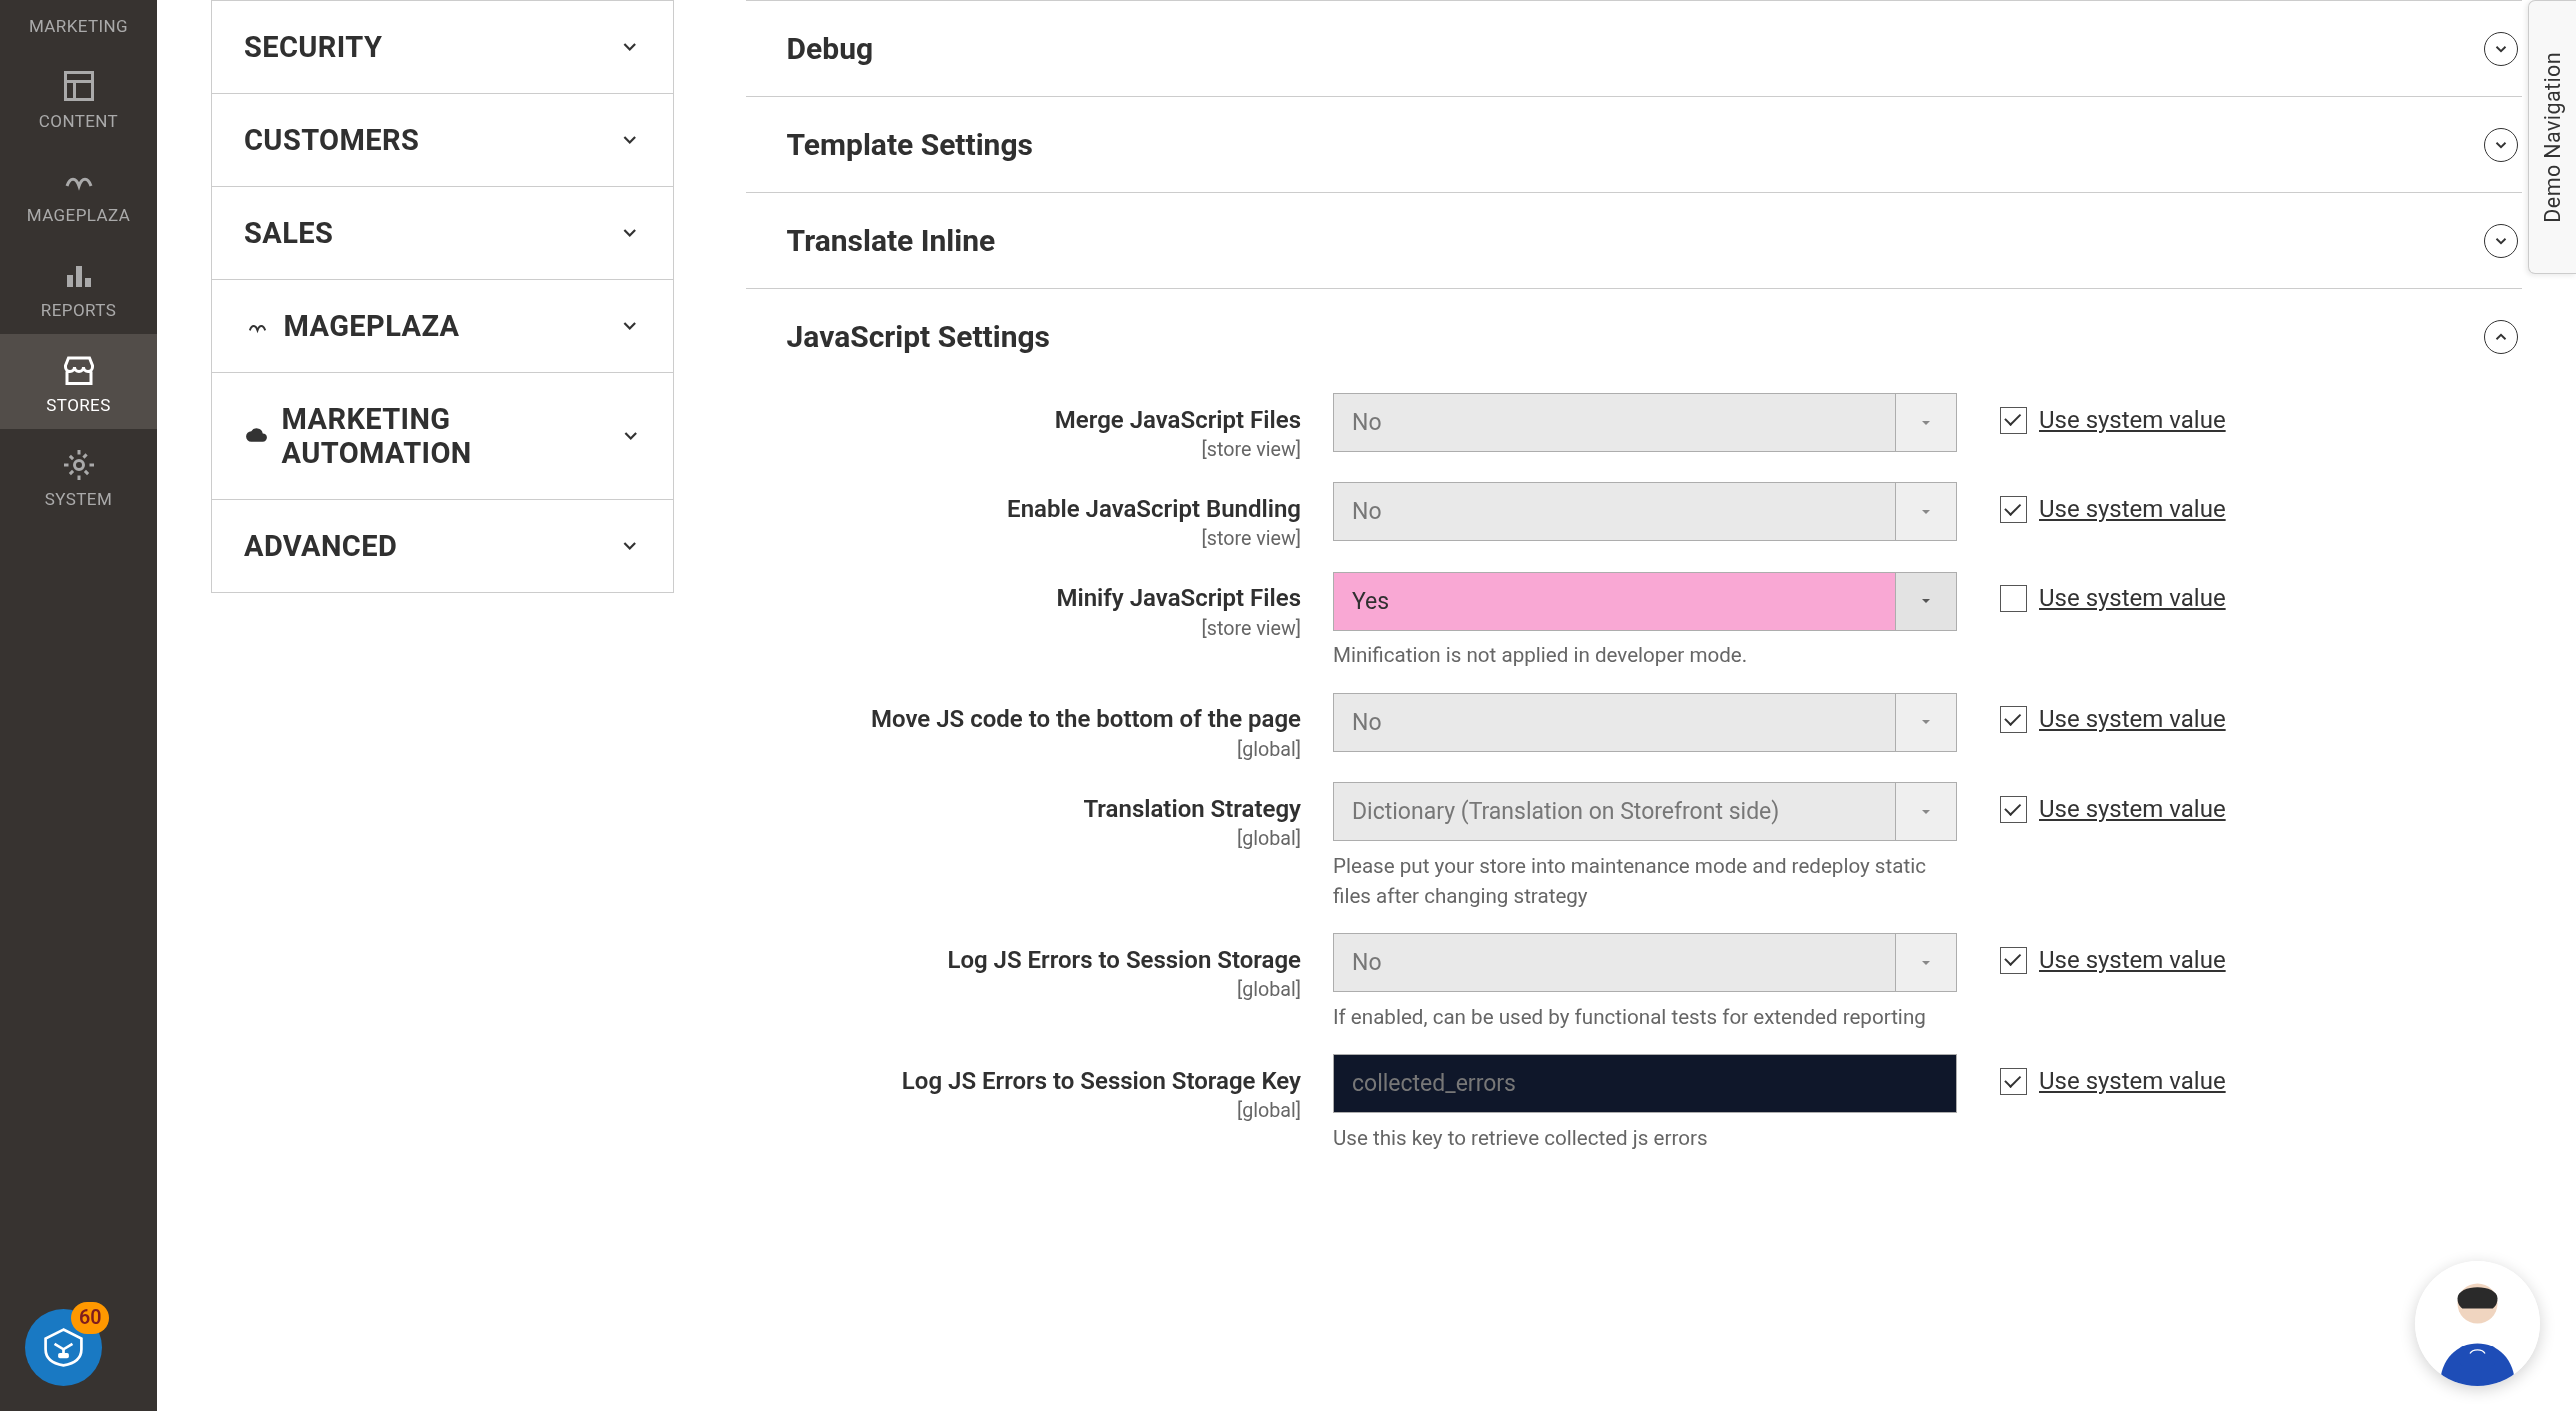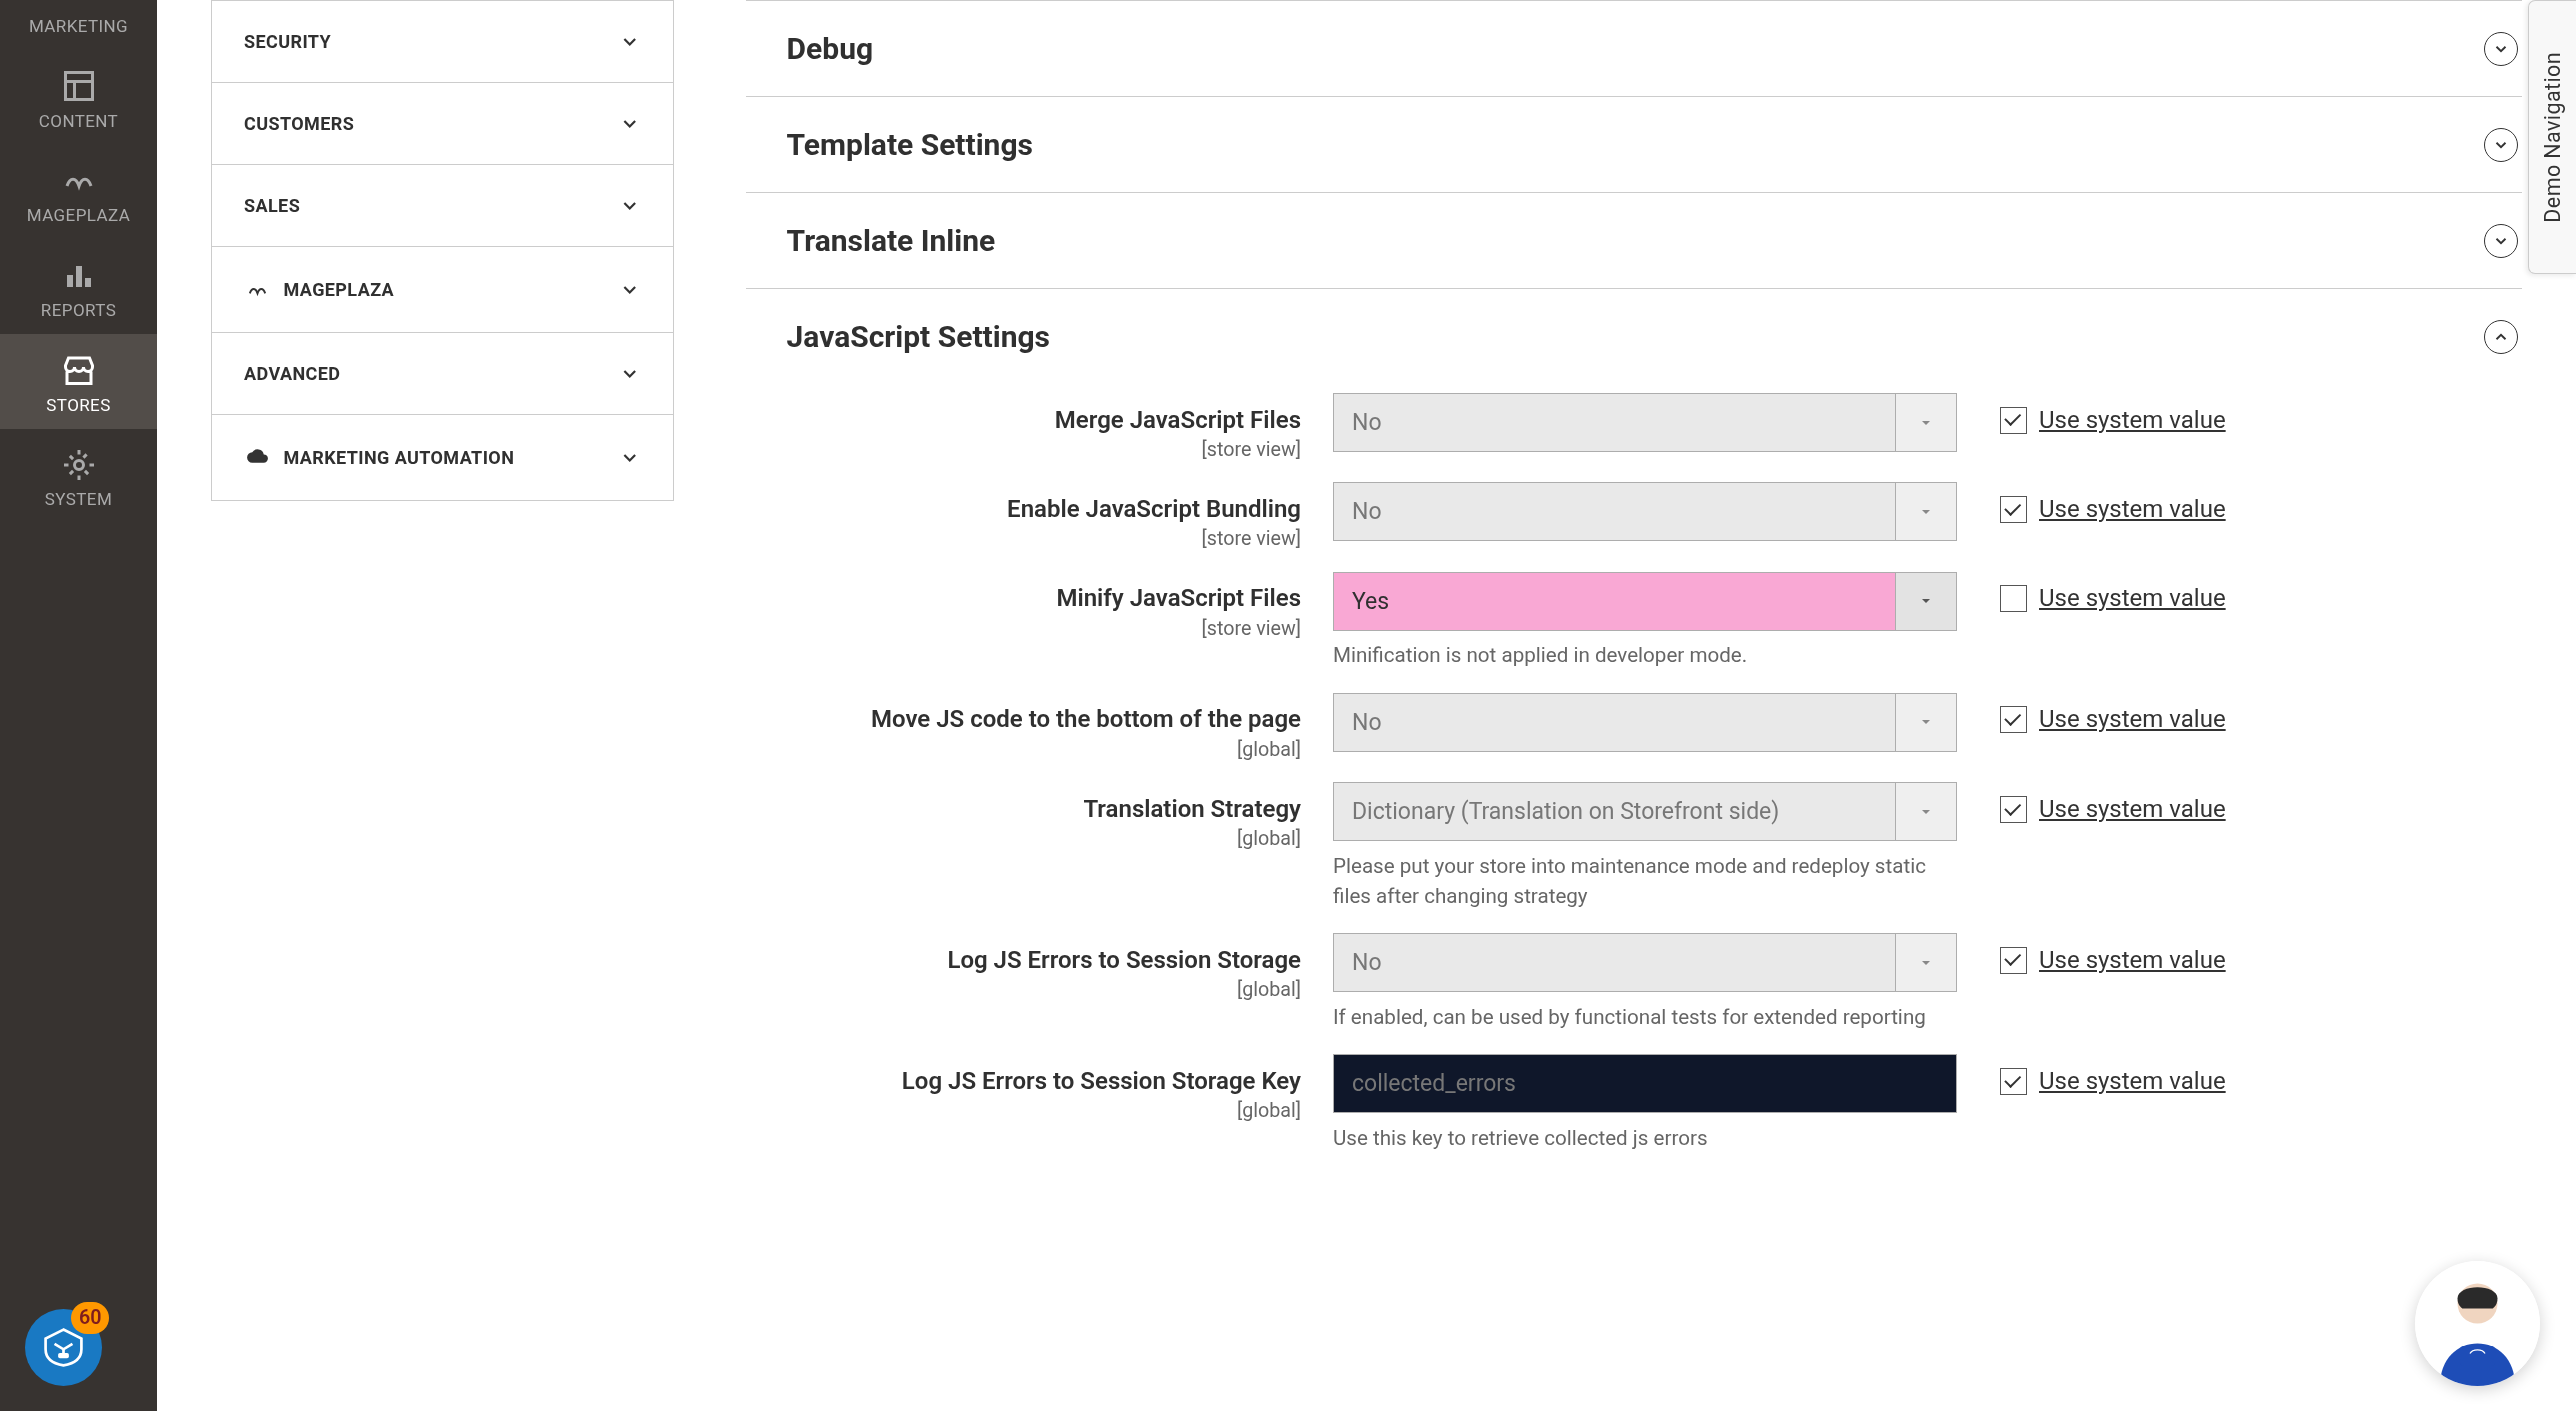--- a/index.html
+++ b/index.html
@@ -15,21 +15,21 @@
 .nav-item svg { fill:currentColor; }
 .help-badge { position:absolute; left:25px; bottom:25px; }
 .help-circle { width:77px; height:77px; border-radius:50%; background:#1979c3; display:flex; align-items:center; justify-content:center; cursor:pointer; position:relative; }
 .help-circle svg { fill:#fff; }
 .help-count { position:absolute; top:-7.2px; right:-7.2px; background:#ff9800; color:#7f1d1d; border-radius:16px; min-width:38px; height:32px; display:flex; align-items:center; justify-content:center; font-size:19.7px; font-weight:600; }
 
 
 .config-tabs { width:546px; flex-shrink:0; padding:0 29px 0 54px; background:#fff; }
 .tab-item { display:flex; align-items:center; justify-content:space-between; border:0.9px solid #ccc; border-top:none; padding:29px 32px; background:#fff; cursor:pointer; }
 .tab-item:first-child { border-top:0.9px solid #ccc; }
-.tab-label { display:flex; align-items:center; gap:12.5px; font-size:18px; font-weight:700; color:#303030; letter-spacing:0.4px; }
+.tab-label { display:flex; align-items:center; gap:12.5px; font-size:29px; font-weight:700; color:#303030; letter-spacing:0.4px; }
 .tab-arrow { width:23px; height:23px; display:flex; align-items:center; justify-content:center; }
 .tab-small-icon { display:inline-flex; width:27px; height:27px; align-items:center; justify-content:center; }
 
 
 .main { flex:1; padding:0 54px 0 43px; overflow-y:auto; position:relative; }
 .section { border-bottom:0.9px solid #ccc; }
 .section-head { display:flex; align-items:center; justify-content:space-between; padding:30px 3.6px; cursor:pointer; }
 .section-title { font-size:30px; font-weight:700; color:#303030;margin-left:37px; }
 .circ-chevron { width:34px; height:34px; border:1.8px solid #333; border-radius:50%; display:flex; align-items:center; justify-content:center; }
 .section-body { padding:9px 0 18px; }
@@ -167,37 +167,37 @@
         <span>MAGEPLAZA</span>
       </span>
       <span class="tab-arrow">
           <svg viewBox="0 0 24 24" width="21.5" height="21.5">
             <path d="M6 9l6 6 6-6" fill="none" stroke="#333" stroke-width="2.5"></path>
           </svg>
         </span>
     </div>
     <div class="tab-item">
       <span class="tab-label">
-          <span>ADVANCED</span>
-        </span>
-      <span class="tab-arrow">
-          <svg viewBox="0 0 24 24" width="21.5" height="21.5">
-            <path d="M6 9l6 6 6-6" fill="none" stroke="#333" stroke-width="2.5"></path>
-          </svg>
-        </span>
-    </div>
-    <div class="tab-item">
-      <span class="tab-label">
         <span class="tab-small-icon">
             <svg viewBox="0 0 24 24" width="25" height="25">
               <path d="M7 17a5 5 0 010-10 6 6 0 0111 2 4 4 0 010 8H7z" fill="#333"></path>
             </svg>
           </span>
         <span>MARKETING AUTOMATION</span>
       </span>
+      <span class="tab-arrow">
+          <svg viewBox="0 0 24 24" width="21.5" height="21.5">
+            <path d="M6 9l6 6 6-6" fill="none" stroke="#333" stroke-width="2.5"></path>
+          </svg>
+        </span>
+    </div>
+    <div class="tab-item">
+      <span class="tab-label">
+          <span>ADVANCED</span>
+        </span>
       <span class="tab-arrow">
           <svg viewBox="0 0 24 24" width="21.5" height="21.5">
             <path d="M6 9l6 6 6-6" fill="none" stroke="#333" stroke-width="2.5"></path>
           </svg>
         </span>
     </div>
   </div>
 
   <div class="main">
 

